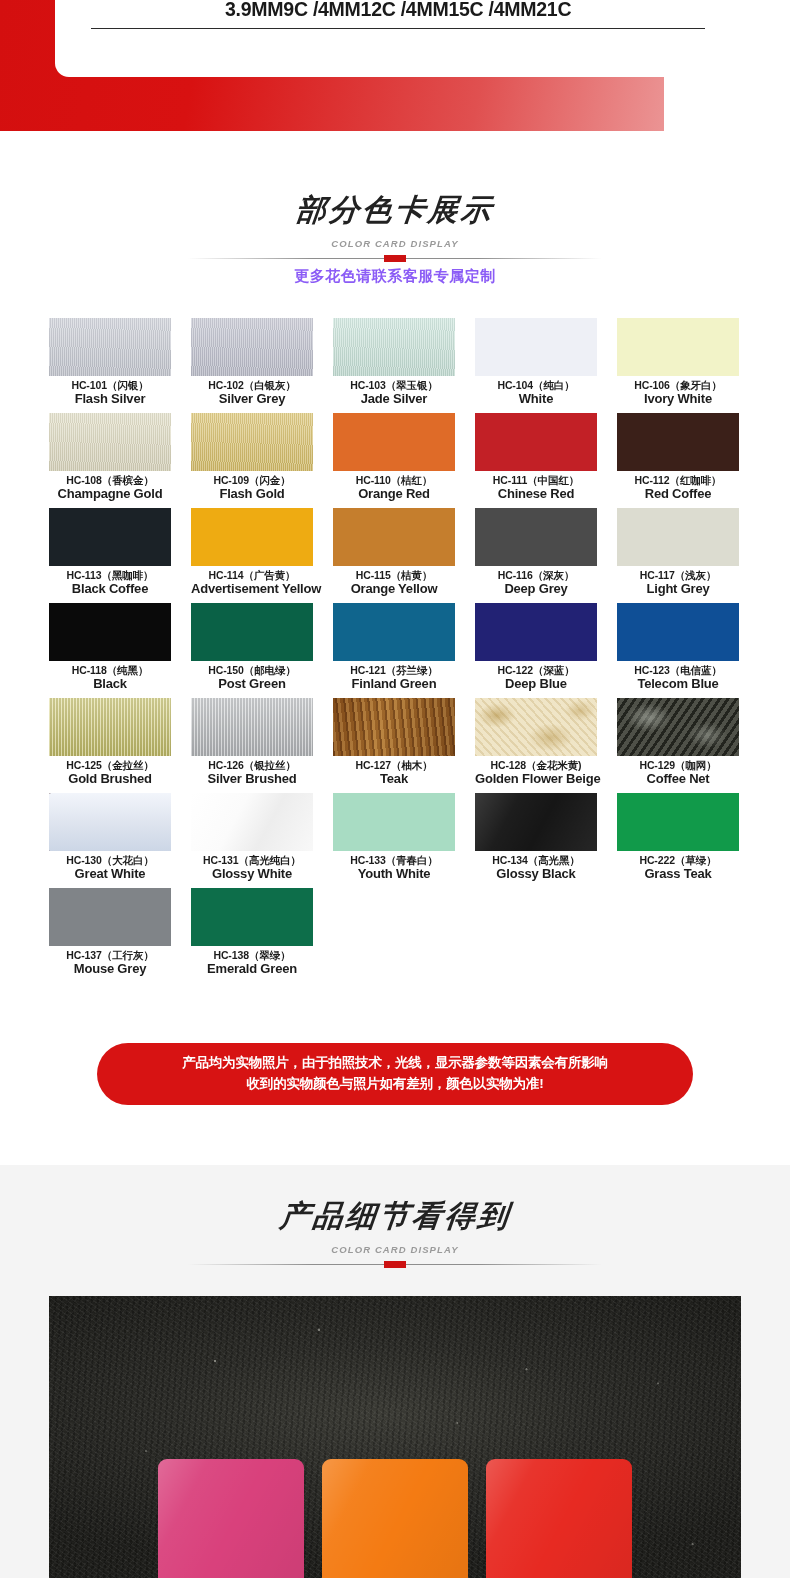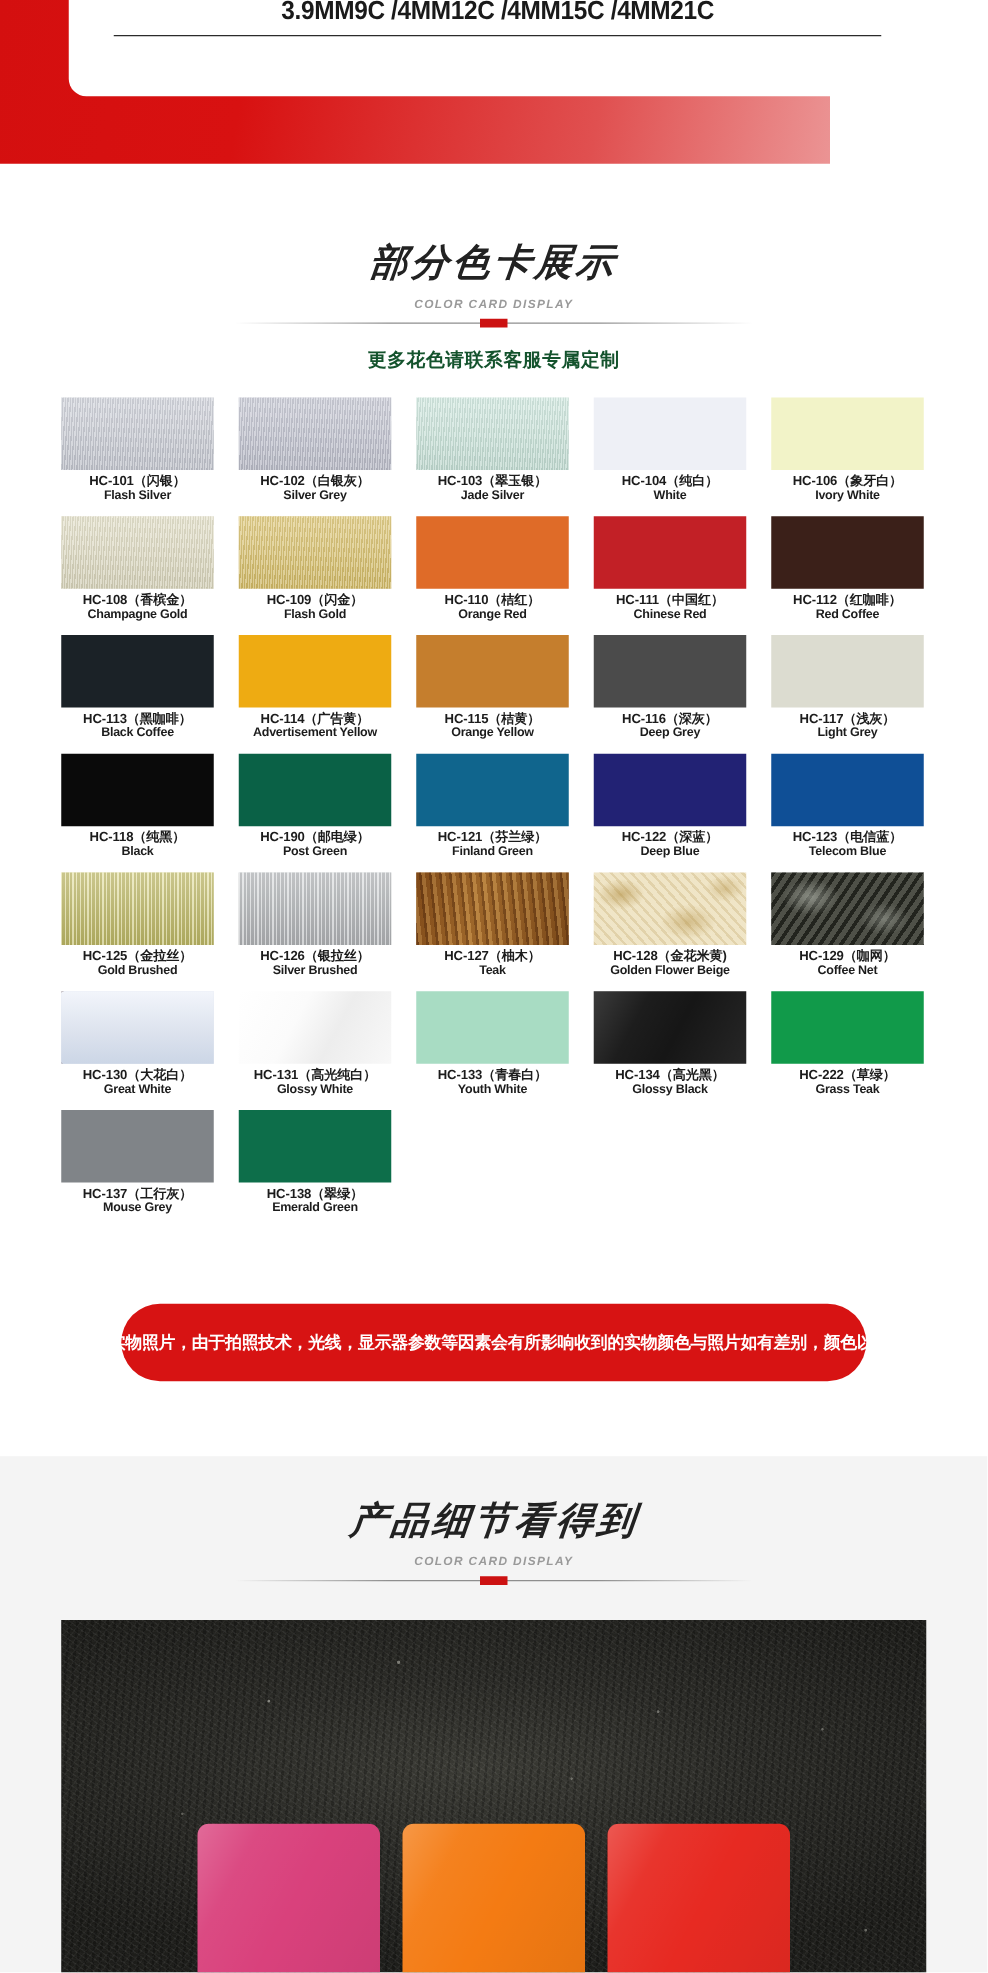--- a/index.html
+++ b/index.html
@@ -84,24 +84,24 @@
     content: "";
     position: absolute;
     left: 50%;
     top: -3px;
     transform: translateX(-50%);
     width: 22px;
     height: 7px;
     background: #cc1111;
   }
   .sh-sub {
-    margin-top: 20px;
+    margin-top: 8px;
     font-size: 15px;
     font-weight: bold;
-    color: #14532d;
+    color: #8b5cf6;
     letter-spacing: 0.5px;
   }
 
   .head-one { position: absolute; top: 190px; left: 0; width: 790px; }
   .head-two { position: absolute; top: 1196px; left: 0; width: 790px; }
 
   
   .color-grid {
     position: absolute;
     top: 318px;
@@ -132,38 +132,38 @@
   .lbl-cn {
     display: block;
     font-size: 10.5px;
     font-weight: bold;
     color: #1c1c1c;
     white-space: nowrap;
     letter-spacing: -0.1px;
   }
   .lbl-en {
     display: block;
-    font-size: 10px;
+    font-size: 13px;
     font-weight: bold;
     color: #1c1c1c;
     white-space: nowrap;
     letter-spacing: -0.2px;
   }
 
   
   .notice {
     position: absolute;
     top: 1043px;
     left: 97px;
     width: 596px;
     height: 62px;
     background: #d71313;
     border-radius: 31px;
     display: flex;
-    flex-direction: row;
+    flex-direction: column;
     align-items: center;
     justify-content: center;
   }
   .notice-line {
     color: #ffffff;
     font-size: 13.5px;
     font-weight: bold;
     line-height: 1.55;
     white-space: nowrap;
     letter-spacing: -0.2px;
@@ -364,21 +364,21 @@
       <div class="swatch-cell">
         <span class="swatch" style="background-color:#0a0a0a;"></span>
         <div class="swatch-label">
           <span class="lbl-cn">HC-118（纯黑）</span>
           <span class="lbl-en">Black</span>
         </div>
       </div>
       <div class="swatch-cell">
         <span class="swatch" style="background-color:#0a6146;"></span>
         <div class="swatch-label">
-          <span class="lbl-cn">HC-190（邮电绿）</span>
+          <span class="lbl-cn">HC-150（邮电绿）</span>
           <span class="lbl-en">Post Green</span>
         </div>
       </div>
       <div class="swatch-cell">
         <span class="swatch" style="background-color:#10658d;"></span>
         <div class="swatch-label">
           <span class="lbl-cn">HC-121（芬兰绿）</span>
           <span class="lbl-en">Finland Green</span>
         </div>
       </div>

